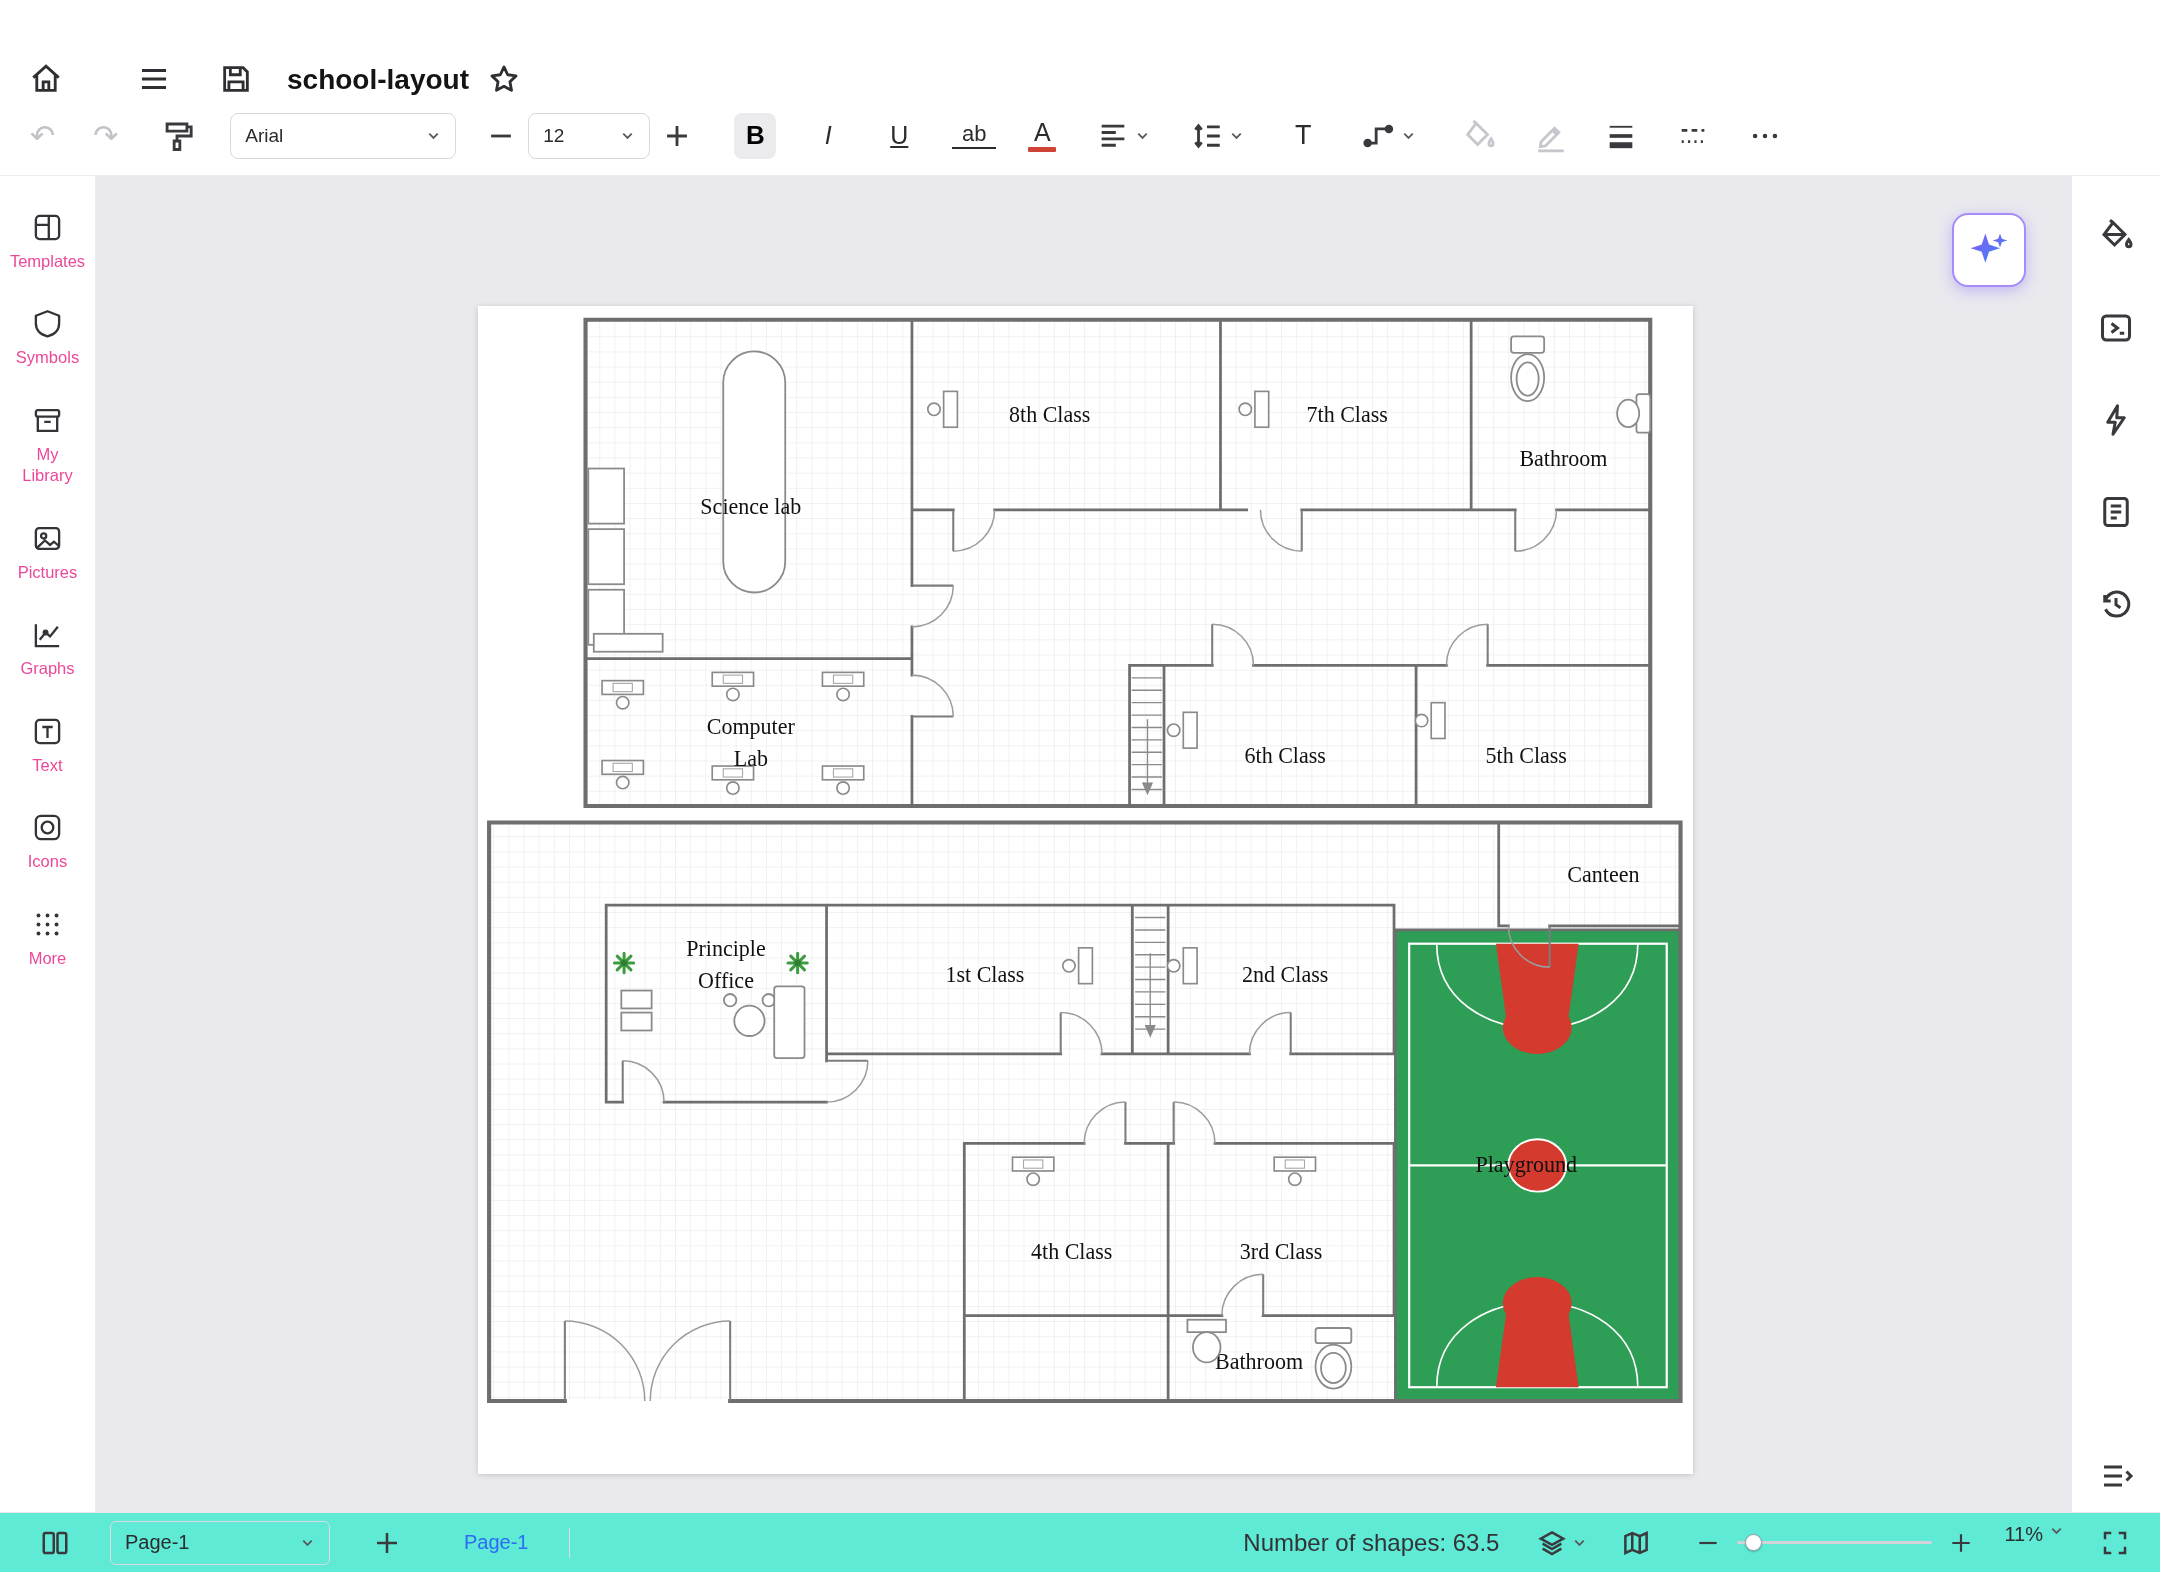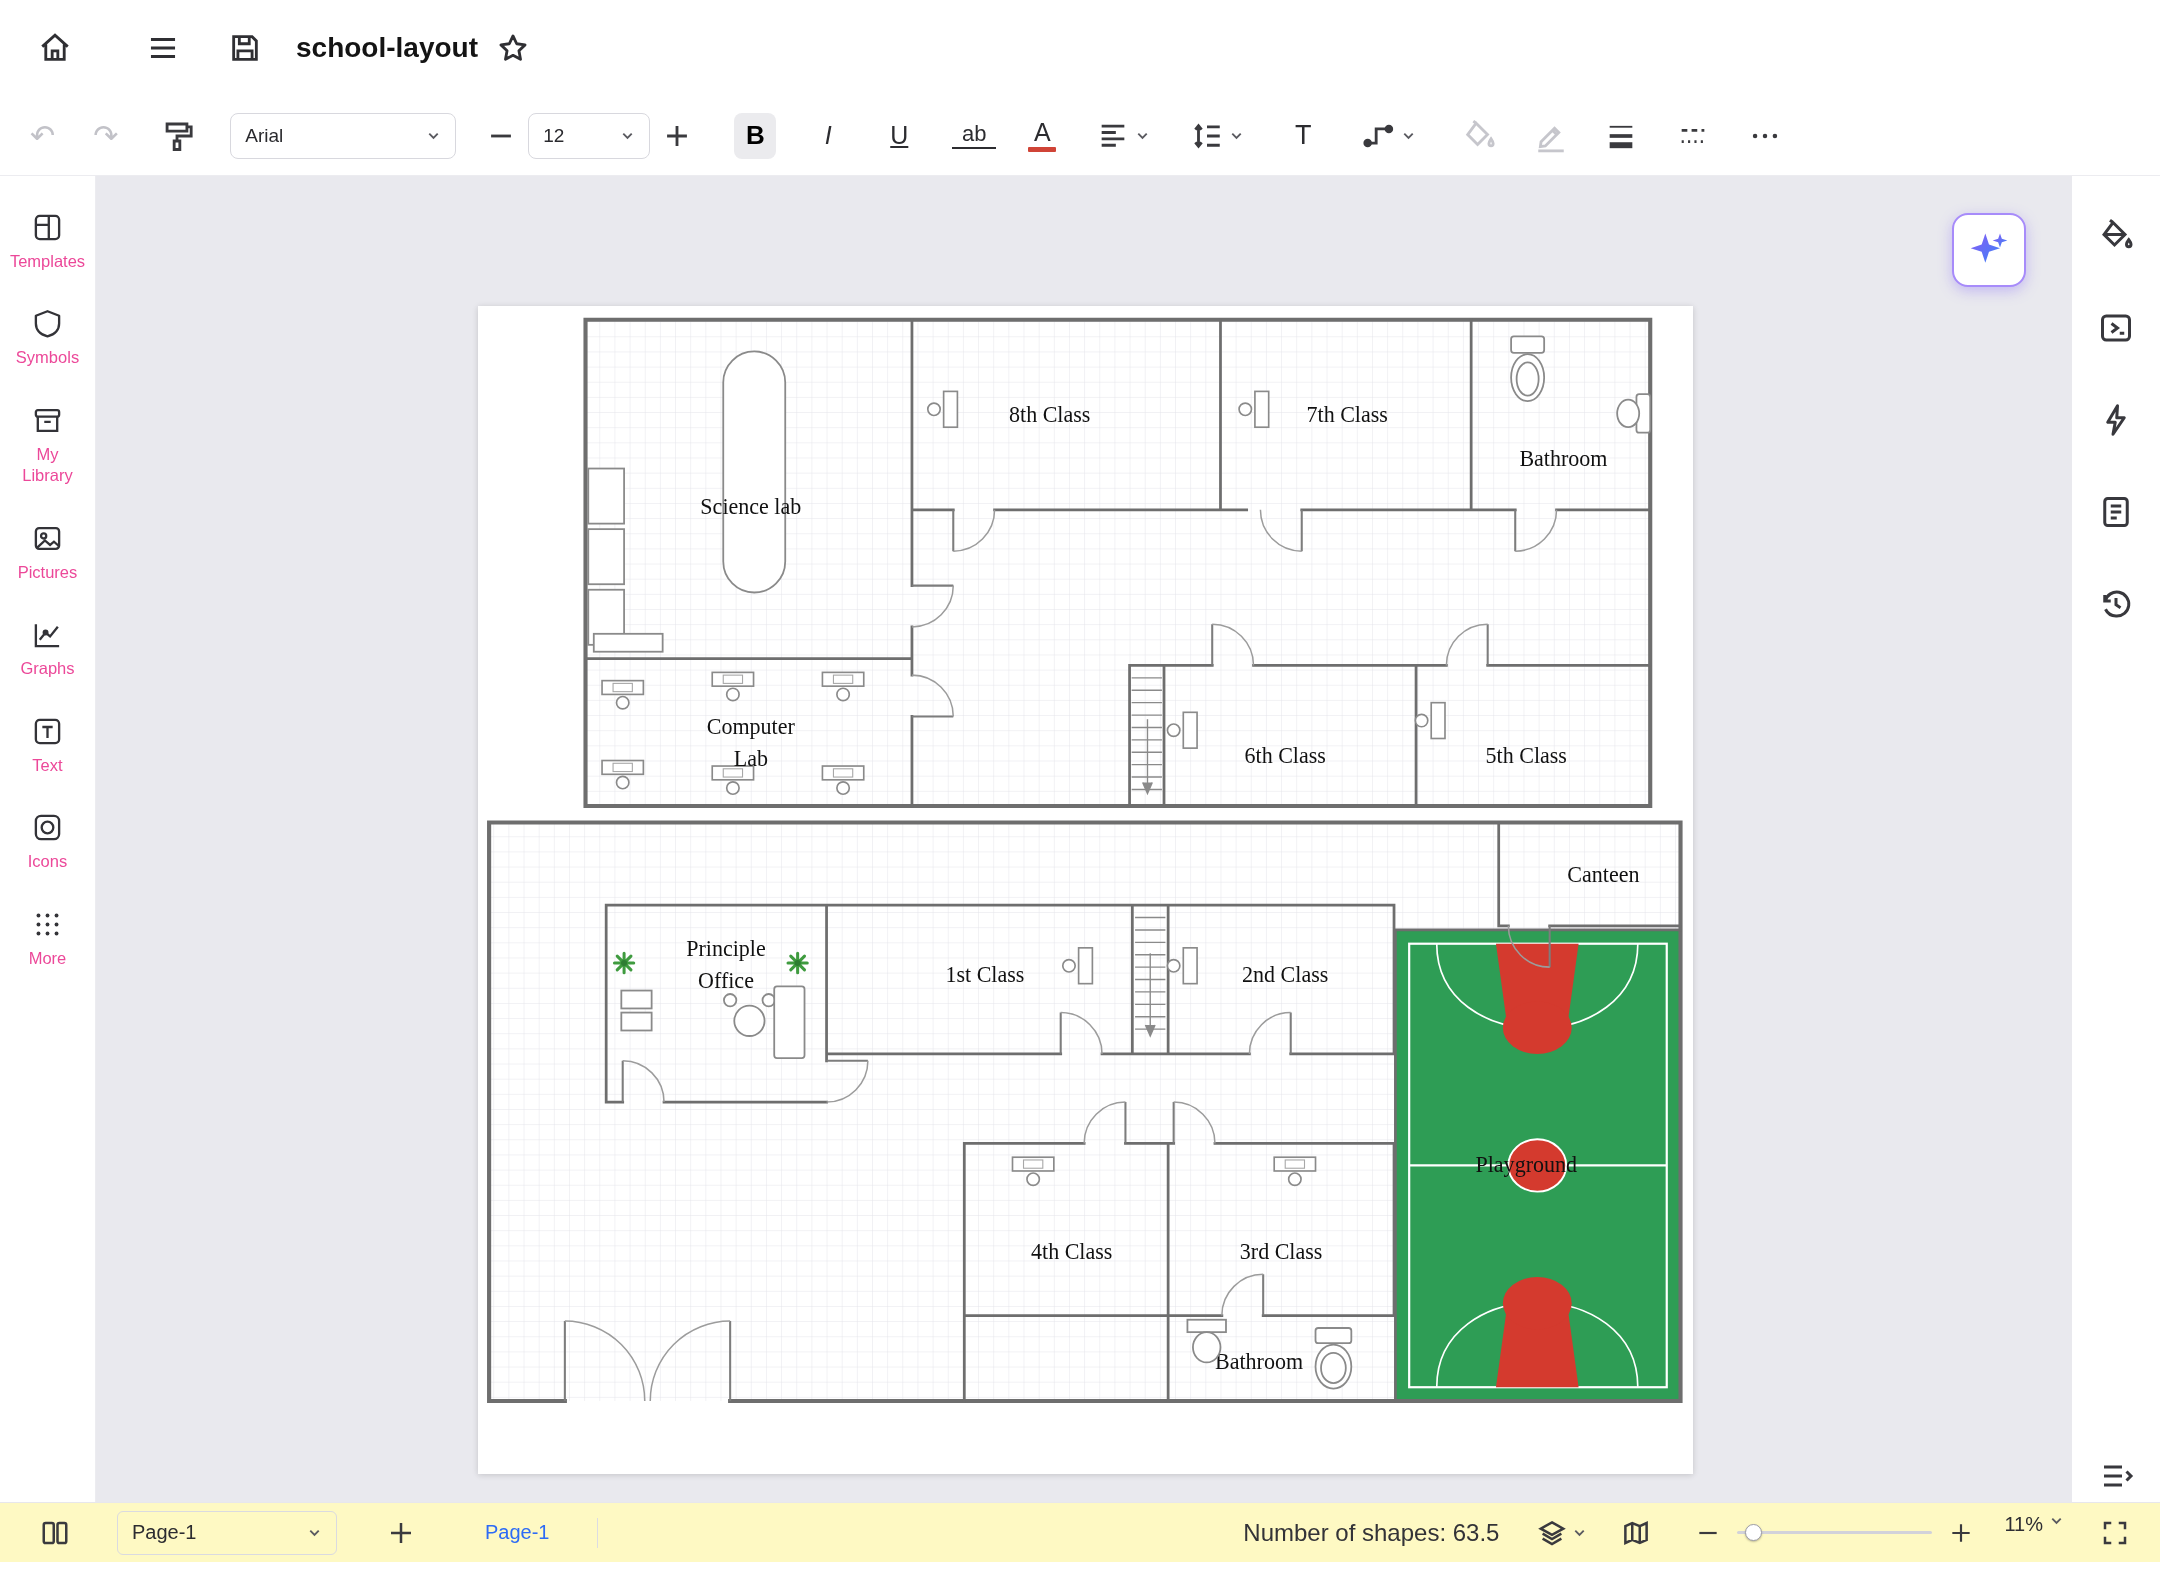--- a/index.html
+++ b/index.html
@@ -1,20 +1,20 @@
 <!DOCTYPE html>
 <html><head>
 <meta charset="utf-8">
 <style>
   * { margin:0; padding:0; box-sizing:border-box; }
   html,body { width:2160px; height:1580px; font-family:"Liberation Sans",sans-serif; background:#fff; overflow:hidden; }
   .app { position:relative; width:2160px; height:1580px; }
 
   
-  .header { position:absolute; top:0; left:0; right:0; height:96px; background:#fff; display:flex; align-items:center; padding:0 38px; z-index:5; }
+  .header { position:absolute; top:0; left:0; right:0; height:96px; background:#fff; display:flex; align-items:flex-end; padding:0 29px; z-index:5; }
   .hicon { width:34px; height:34px; stroke:#2f2f33; fill:none; stroke-width:2; cursor:pointer; flex:none; }
   .doc-title { font-size:28px; font-weight:700; color:#141414; margin-left:34px; }
   .star { margin-left:18px; }
   .hdr-right { margin-left:auto; display:flex; align-items:center; gap:30px; }
   .btn-export { display:flex; align-items:center; gap:12px; height:56px; padding:0 26px; border:1px solid #e2e2e6; border-radius:10px; background:#fff; font-size:21px; color:#1f1f23; cursor:pointer; }
   .btn-share { display:flex; align-items:stretch; height:56px; border-radius:10px; overflow:hidden; cursor:pointer; background:#2d6bf5; }
   .btn-share .share-main { display:flex; align-items:center; padding:0 26px; color:#fff; font-size:21px; }
   .btn-share .share-divider { width:1px; background:rgba(255,255,255,.45); margin:10px 0; }
   .btn-share .share-caret { width:52px; display:flex; align-items:center; justify-content:center; }
   .avatar { position:relative; width:52px; height:52px; border-radius:50%; background:radial-gradient(circle at 50% 38%, #6a6f8a 0%, #3c4057 55%, #1f2233 100%); cursor:pointer; }
@@ -42,21 +42,21 @@
   .rs-icon { width:36px; height:36px; stroke:#38383d; fill:none; stroke-width:2; cursor:pointer; }
   .rs-bottom { position:absolute; bottom:26px; left:0; width:88px; display:flex; justify-content:center; }
 
   
   .canvas { position:absolute; top:176px; left:96px; right:88px; bottom:60px; background:#e9e9ee; overflow:hidden; }
   .page { position:absolute; left:382px; top:130px; width:1215px; height:1168px; background:#fff; box-shadow:0 1px 6px rgba(0,0,0,.16); }
   .page svg { display:block; width:100%; height:100%; }
   .ai-fab { position:absolute; left:1856px; top:37px; width:74px; height:74px; background:#fff; border:2.5px solid #a78bfa; border-radius:16px; box-shadow:0 4px 14px rgba(124,92,250,.35); display:flex; align-items:center; justify-content:center; cursor:pointer; }
 
   
-  .footer { position:absolute; bottom:18px; left:0; right:0; height:60px; background:#fef9c3; border-top:1px solid #e7e7ec; display:flex; align-items:center; padding:0 30px 0 40px; z-index:6;gap:7px; }
+  .footer { position:absolute; bottom:8px; left:0; right:0; height:60px; background:#5eead4; border-top:1px solid #e7e7ec; display:flex; align-items:center; padding:0 30px 0 40px; z-index:6; }
   .ficon { width:30px; height:30px; stroke:#3a3a3e; fill:none; stroke-width:2; cursor:pointer; flex:none; }
   .page-dropdown { display:flex; align-items:center; justify-content:space-between; width:220px; height:44px; border:1px solid #dadae0; border-radius:6px; margin-left:40px; padding:0 14px; font-size:20px; color:#2c2c30; cursor:pointer; }
   .fplus { margin-left:42px; }
   .page-tab { margin-left:62px; font-size:20px; color:#2d6bf5; font-weight:500; cursor:pointer; }
   .ftab-divider { width:1px; height:30px; background:#dcdce2; margin-left:40px; }
   .footer-right { margin-left:auto; display:flex; align-items:center; }
   .shapes-info { font-size:24px; color:#333337; margin-right:38px; }
   .zoom-track { position:relative; width:195px; height:3px; background:#d2d2da; border-radius:2px; margin:0 16px; cursor:pointer; }
   .zoom-knob { position:absolute; left:8px; top:-7px; width:17px; height:17px; border-radius:50%; background:#fff; border:1.5px solid #9d9da6; box-shadow:0 1px 2px rgba(0,0,0,.25); }
   .zoom-label { display:flex; align-items:flex-start; gap:6px; font-size:20px; color:#2e2e33; margin:0 36px 16px 30px; cursor:pointer; }

